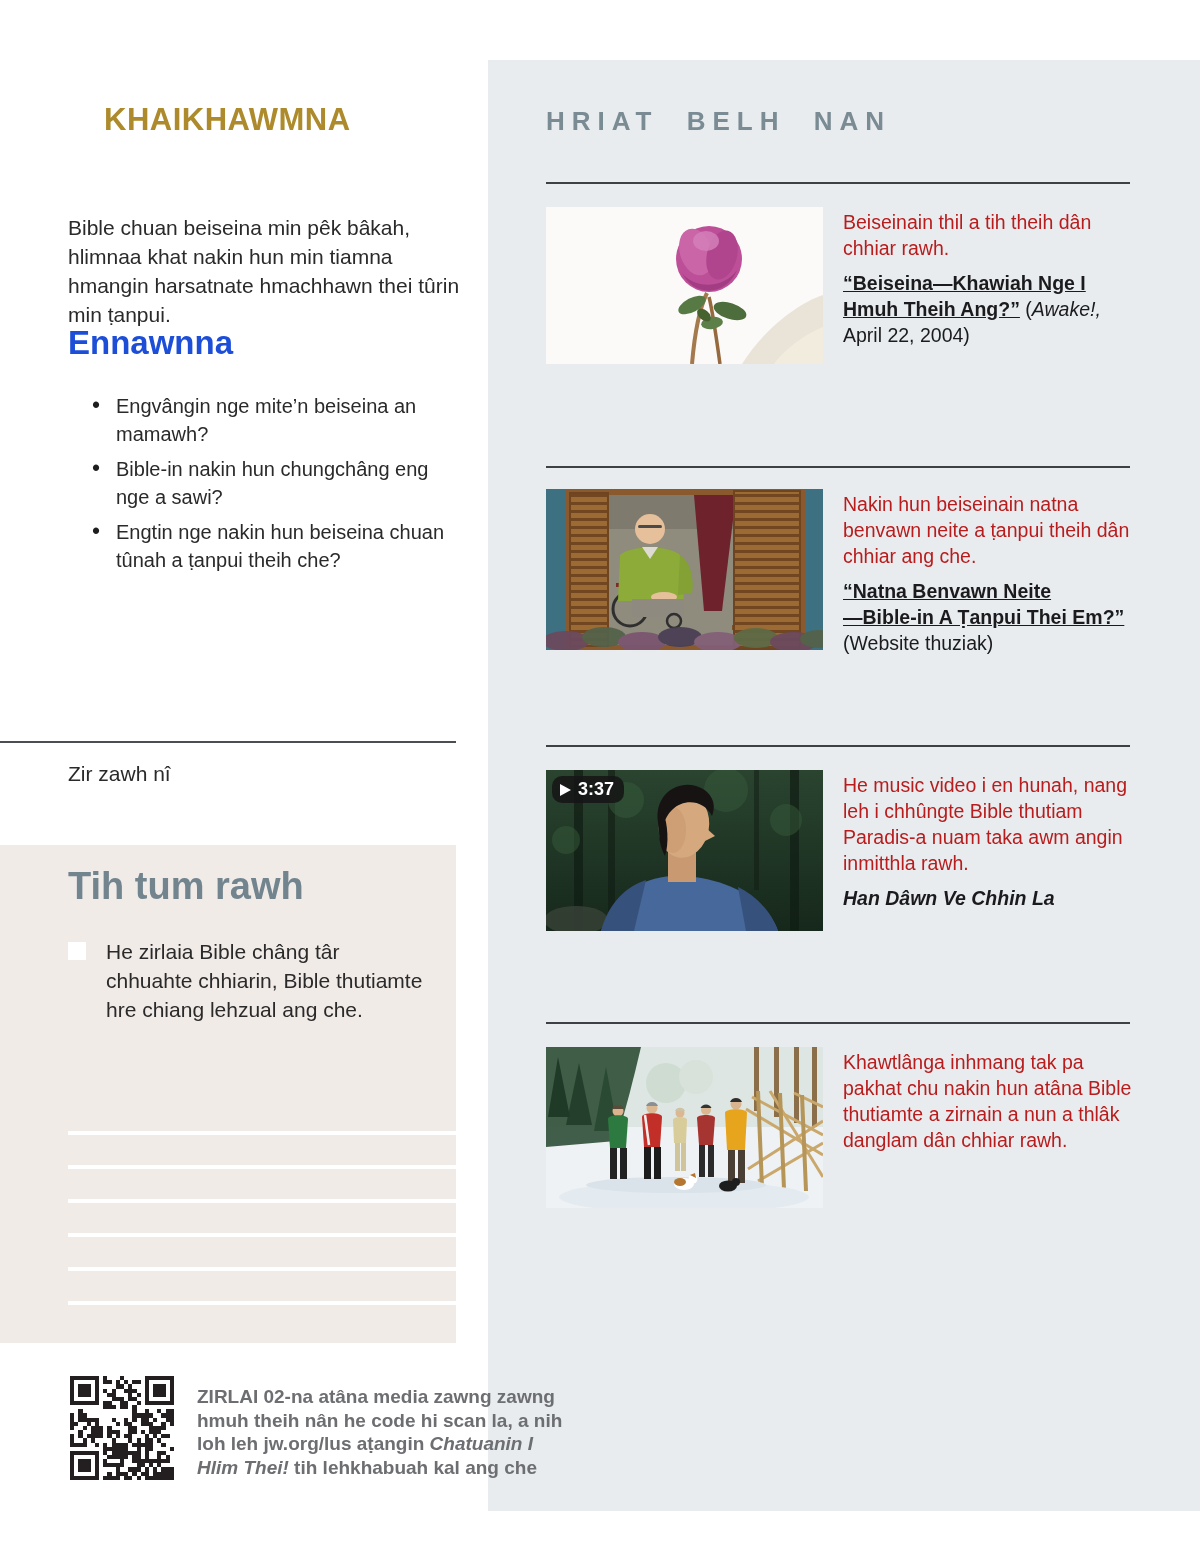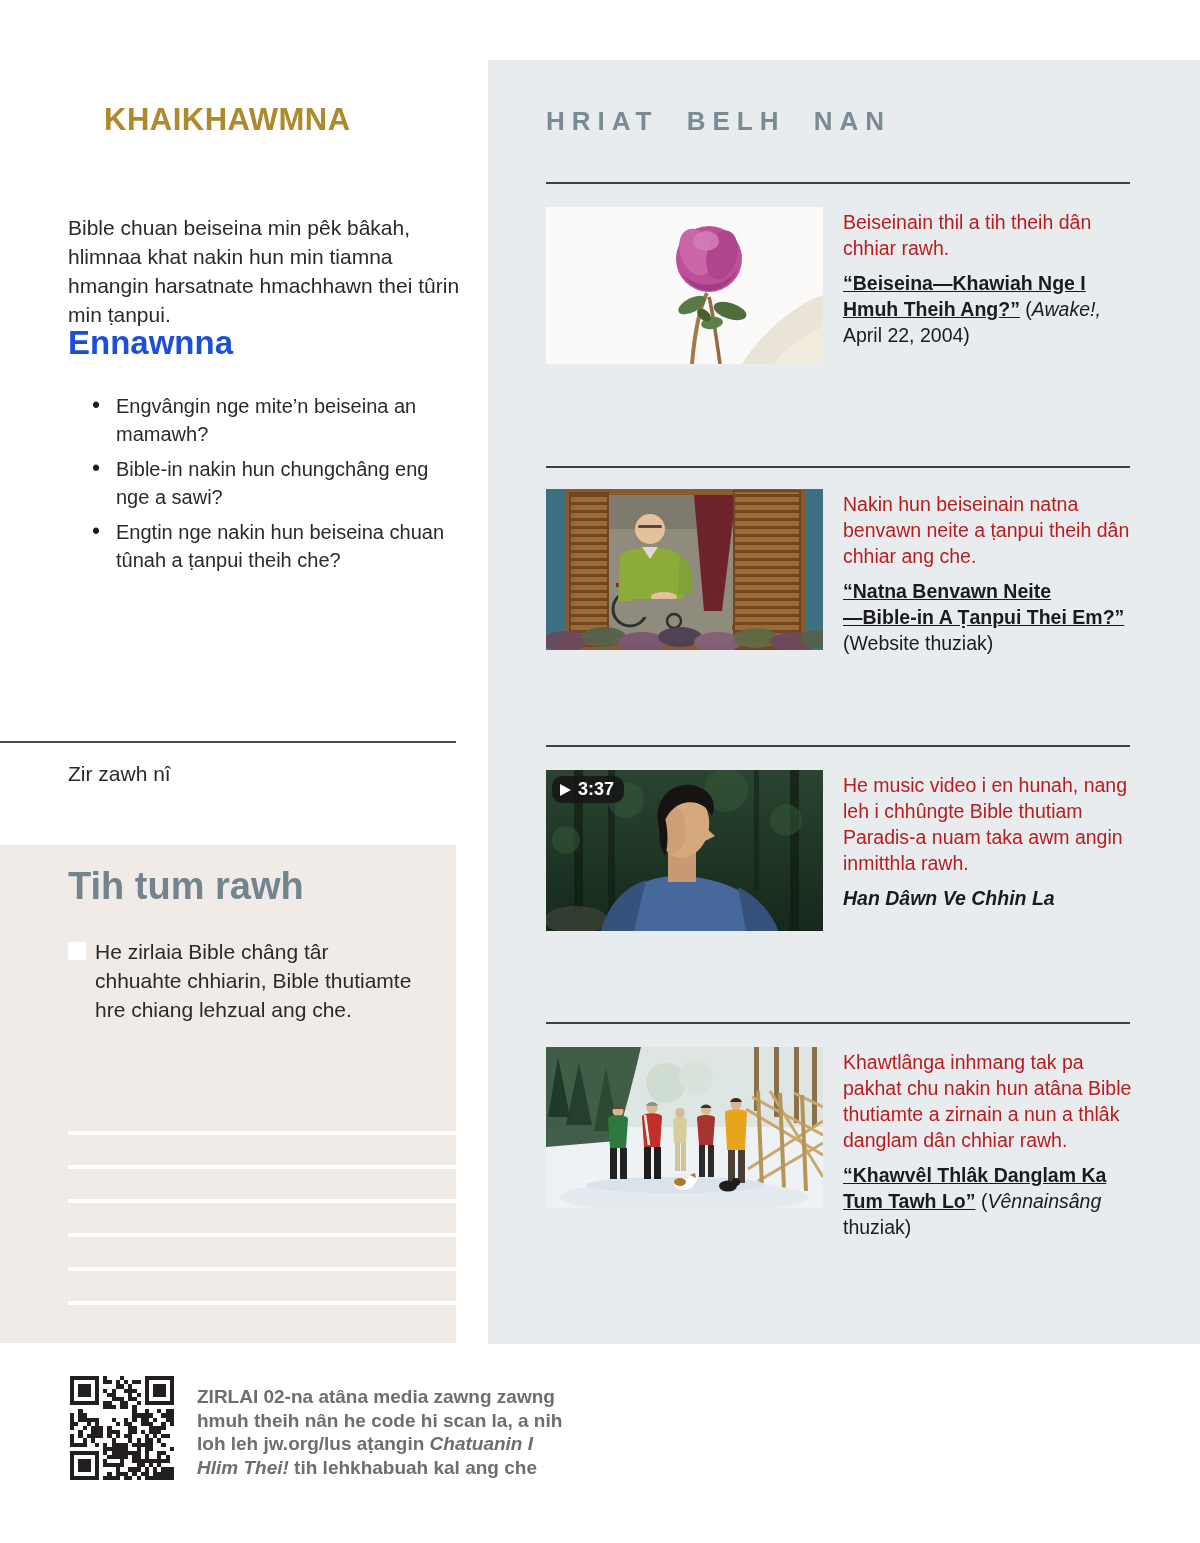--- a/index.html
+++ b/index.html
@@ -3,21 +3,21 @@
 <meta charset="utf-8">
 <style>
   * { margin:0; padding:0; box-sizing:border-box; }
   html,body { background:#ffffff; }
   body {
     position:relative; width:1200px; height:1543px;
     font-family:"Liberation Sans", sans-serif; color:#2a2a2a; overflow:hidden;
   }
 
   
-  .panel { position:absolute; left:488px; top:60px; width:712px; height:1284px; background:#e8ecef; }
+  .panel { position:absolute; left:488px; top:60px; width:712px; height:1451px; background:#e8ecef; }
   .panel-title { position:absolute; left:58px; top:46px; font-size:26px; font-weight:700;
                  letter-spacing:7px; word-spacing:14px; color:#7a8b94; }
   .rule { position:absolute; left:58px; width:584px; height:0; border-top:2px solid #3d4145; }
   .item { position:absolute; left:0; width:712px; }
   .media { position:absolute; left:58px; top:0; width:277px; background:#fff; overflow:hidden; }
   .media svg { display:block; width:100%; height:100%; }
   .item-text { position:absolute; left:355px; top:2px; width:295px; }
   .desc { font-size:19.5px; line-height:26px; color:#b91c1c; }
   .ref  { margin-top:9px; font-size:19.5px; line-height:26px; color:#1b1b1d; }
   .seg-bold { font-weight:700;text-decoration:underline; }
@@ -37,21 +37,21 @@
   .subhead { position:absolute; left:68px; top:324px; font-size:33px; font-weight:700; color:#1d4ed8; }
   .bullets { position:absolute; left:68px; top:392px; width:392px; list-style:none; }
   .bullets li { position:relative; padding-left:48px; font-size:20px; line-height:28px; margin-bottom:7px; }
   .bullets li::before { content:"\2022"; position:absolute; left:24px; top:-1px; font-size:23px; color:#1e1e1e; }
   .left-rule { position:absolute; left:0; top:741px; width:456px; height:0; border-top:2px solid #4a4e52; }
   .complete { position:absolute; left:68px; top:762px; font-size:21px; }
 
   
   .goal-box { position:absolute; left:0; top:845px; width:456px; height:498px; background:#f1ebe8; }
   .goal-title { position:absolute; left:68px; top:20px; font-size:38px; font-weight:700; color:#72858f; }
-  .check-item { position:absolute; left:68px; width:360px; display:flex; gap:9px; }
+  .check-item { position:absolute; left:68px; width:360px; display:flex; gap:20px; }
   .check-item .checkbox { flex:0 0 18px; width:18px; height:18px; background:#ffffff; margin-top:5px; }
   .check-item p { font-size:21px; line-height:29px; width:318px; }
   .ci-1 { top:92px; } .ci-2 { top:232px; }
   .write-line { position:absolute; left:68px; width:388px; height:4px; background:#ffffff; }
 
   
   .qr { position:absolute; left:66px; top:1372px; width:112px; height:112px; }
   .qr svg { display:block; width:100%; height:100%; }
   .qr-text { position:absolute; left:197px; top:1385px; width:375px; font-size:19px;
              line-height:23.5px; font-weight:700; color:#6d6e71; }
@@ -251,21 +251,20 @@
           <ellipse cx="138" cy="137" rx="10" ry="6" fill="#ffffff"></ellipse>
           <ellipse cx="134" cy="135" rx="6" ry="4" fill="#b5762f"></ellipse>
           <circle cx="147" cy="132" r="4.5" fill="#ffffff"></circle>
             <path d="M144 128 L149 126 L150 131 Z" fill="#b5762f"></path>
           <ellipse cx="182" cy="139" rx="9" ry="5.5" fill="#1d1d1d"></ellipse>
             <circle cx="190" cy="135" r="4" fill="#1d1d1d"></circle>
         </svg>
       </figure>
       <div class="item-text">
         <p class="desc">Khawtlânga inhmang tak pa pakhat chu nakin hun atâna Bible thutiamte a zirnain a nun a thlâk danglam dân chhiar rawh.</p>
-        <p class="ref"><span class="seg-bold">“Khawvêl Thlâk Danglam Ka Tum Tawh Lo”</span><span class="seg-regular"> (</span><span class="seg-italic">Vênnainsâng</span><span class="seg-regular"> thuziak)</span></p>
       </div>
     </section>
   </aside>
 
   <h1 class="doc-title">KHAIKHAWMNA</h1>
   <p class="intro">Bible chuan beiseina min pêk bâkah, hlimnaa khat nakin hun min tiamna hmangin harsatnate hmachhawn thei tûrin min ṭanpui.</p>
 
   <h2 class="subhead">Ennawnna</h2>
   <ul class="bullets">
     <li>Engvângin nge mite’n beiseina an mamawh?</li>

